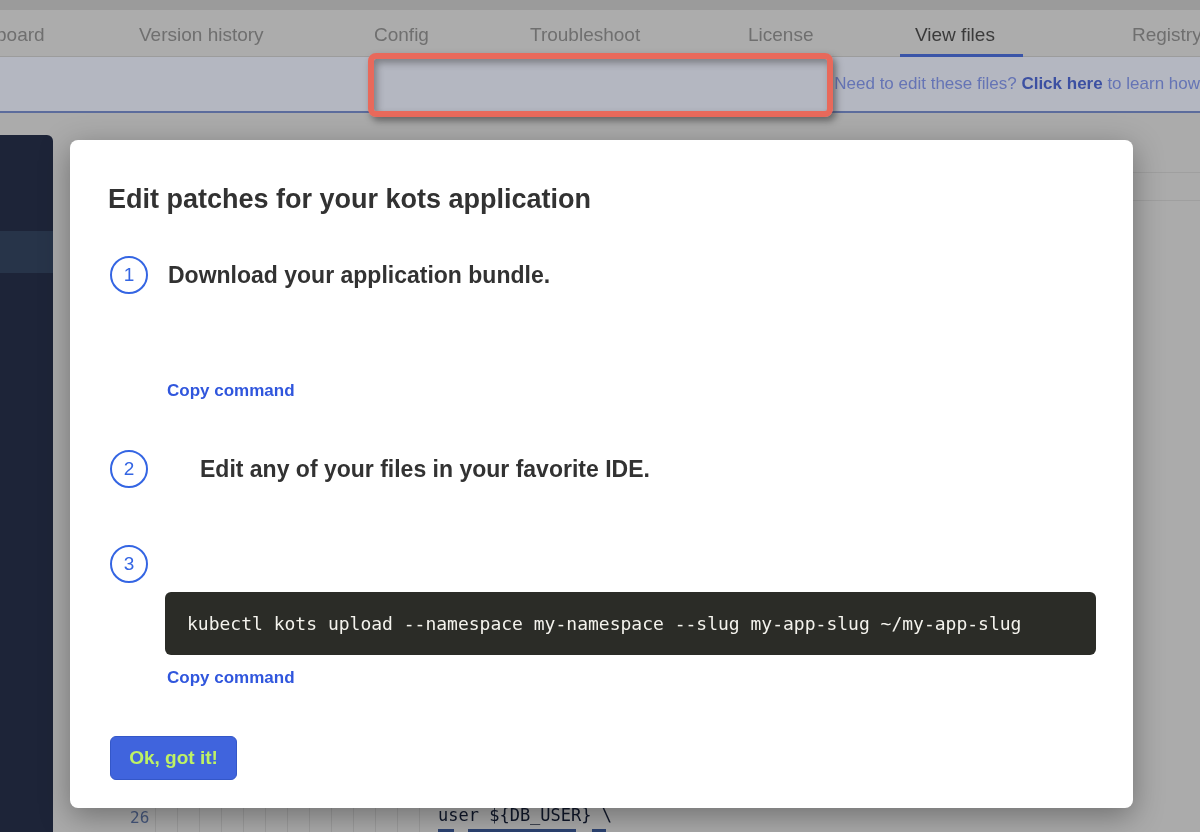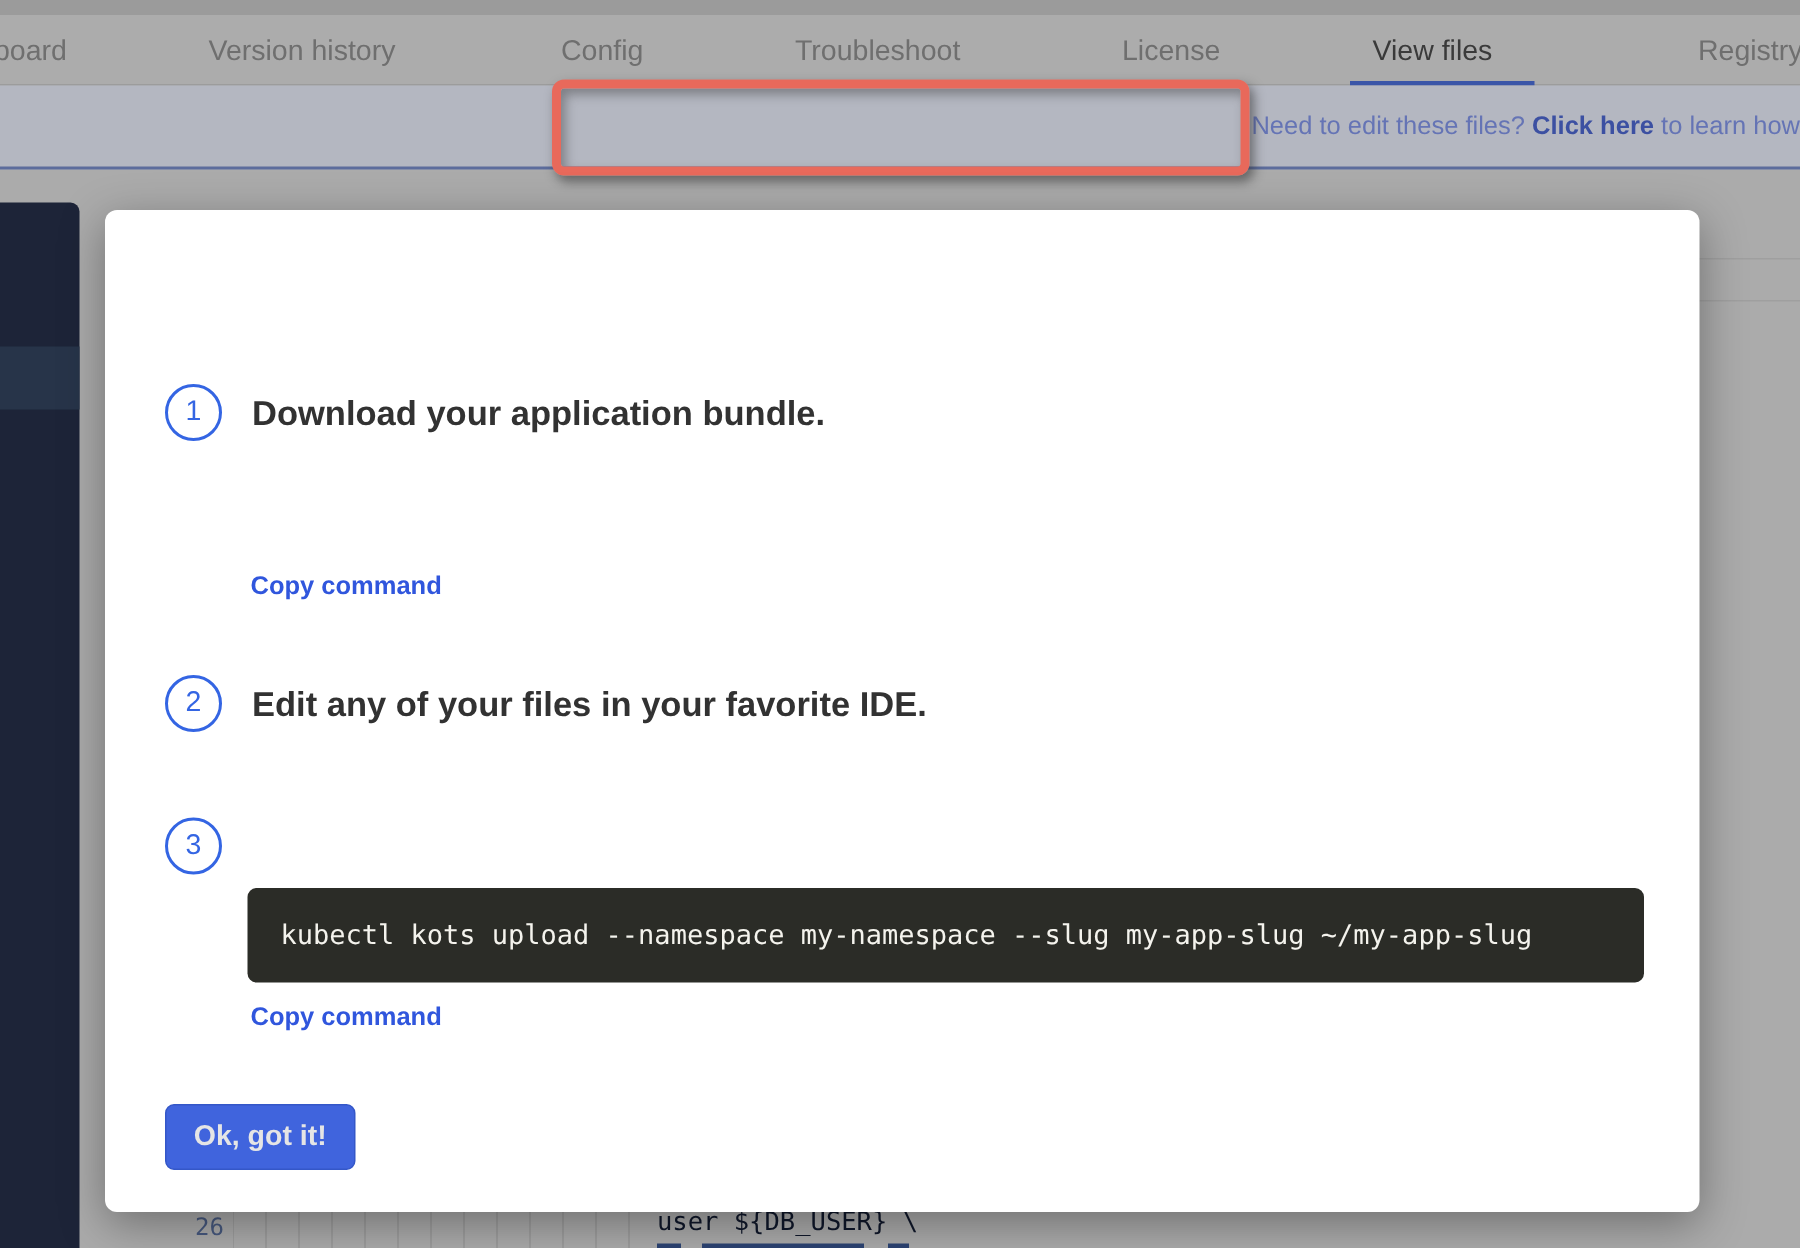--- a/index.html
+++ b/index.html
@@ -46,26 +46,26 @@
   .modal-title { position:absolute; left:38px; top:44px; font-size:27px; font-weight:700; color:#323232; }
   .step-circle { position:absolute; width:38px; height:38px; border:2px solid #3465e3; border-radius:50%;
                  color:#3465e3; font-size:19px; font-weight:500; text-align:center; line-height:34px;
                  background:#fff; }
   .step-title { position:absolute; left:98px; font-size:23px; font-weight:700; color:#323232; white-space:nowrap; }
   .code-block { position:absolute; left:95px; width:931px; height:63px; background:#2b2c27; border-radius:6px;
                 color:#f4f3ed; font-family:"DejaVu Sans Mono", monospace; font-size:18px;
                 line-height:63px; padding-left:22px; white-space:pre; overflow:hidden; }
   .copy-link { position:absolute; left:97px; font-size:17px; font-weight:700; color:#3056dd; cursor:pointer; }
   .ok-button { position:absolute; left:40px; top:596px; width:127px; height:44px; background:#4064dd;
-               border:1px solid #3457c8; border-radius:6px; color:#e5e5e5; font-size:19px; font-weight:700;
+               border:1px solid #3457c8; border-radius:6px; color:#bef264; font-size:19px; font-weight:700;
                font-family:"Liberation Sans", sans-serif; cursor:pointer; }
 
   .c1 { top:116px; left:40px; }  .t1 { top:122px; }
   .b1 { top:165px; }             .l1 { top:241px; }
-  .c2 { top:310px; left:40px; }  .t2 { top:316px; }
+  .c2 { top:310px; left:40px; }  .t2 { top:316px;margin-left:32px; }
   .c3 { top:405px; left:40px; }  .t3 { top:411px; }
   .b2 { top:452px; }             .l2 { top:528px; }
 </style>
 </head>
 <body>
 
 <div id="screen">
 
   <div class="sidebar">
     <div class="sidebar-selected"></div>
@@ -95,20 +95,21 @@
   </div>
   <div class="tab-underline"></div>
 
   <div class="banner">
     <span class="muted">Need to edit these files? </span><span class="link">Click here</span><span class="muted"> to learn how</span>
   </div>
 
   <div class="highlight-box"></div>
 
   <div class="modal">
+    <div class="modal-title">Edit patches for your kots application</div>
 
     <div class="step-circle c1">1</div>
     <div class="step-title t1">Download your application bundle.</div>
     <div class="copy-link l1">Copy command</div>
 
     <div class="step-circle c2">2</div>
     <div class="step-title t2">Edit any of your files in your favorite IDE.</div>
 
     <div class="step-circle c3">3</div>
     <div class="code-block b2">kubectl kots upload --namespace my-namespace --slug my-app-slug ~/my-app-slug</div>

